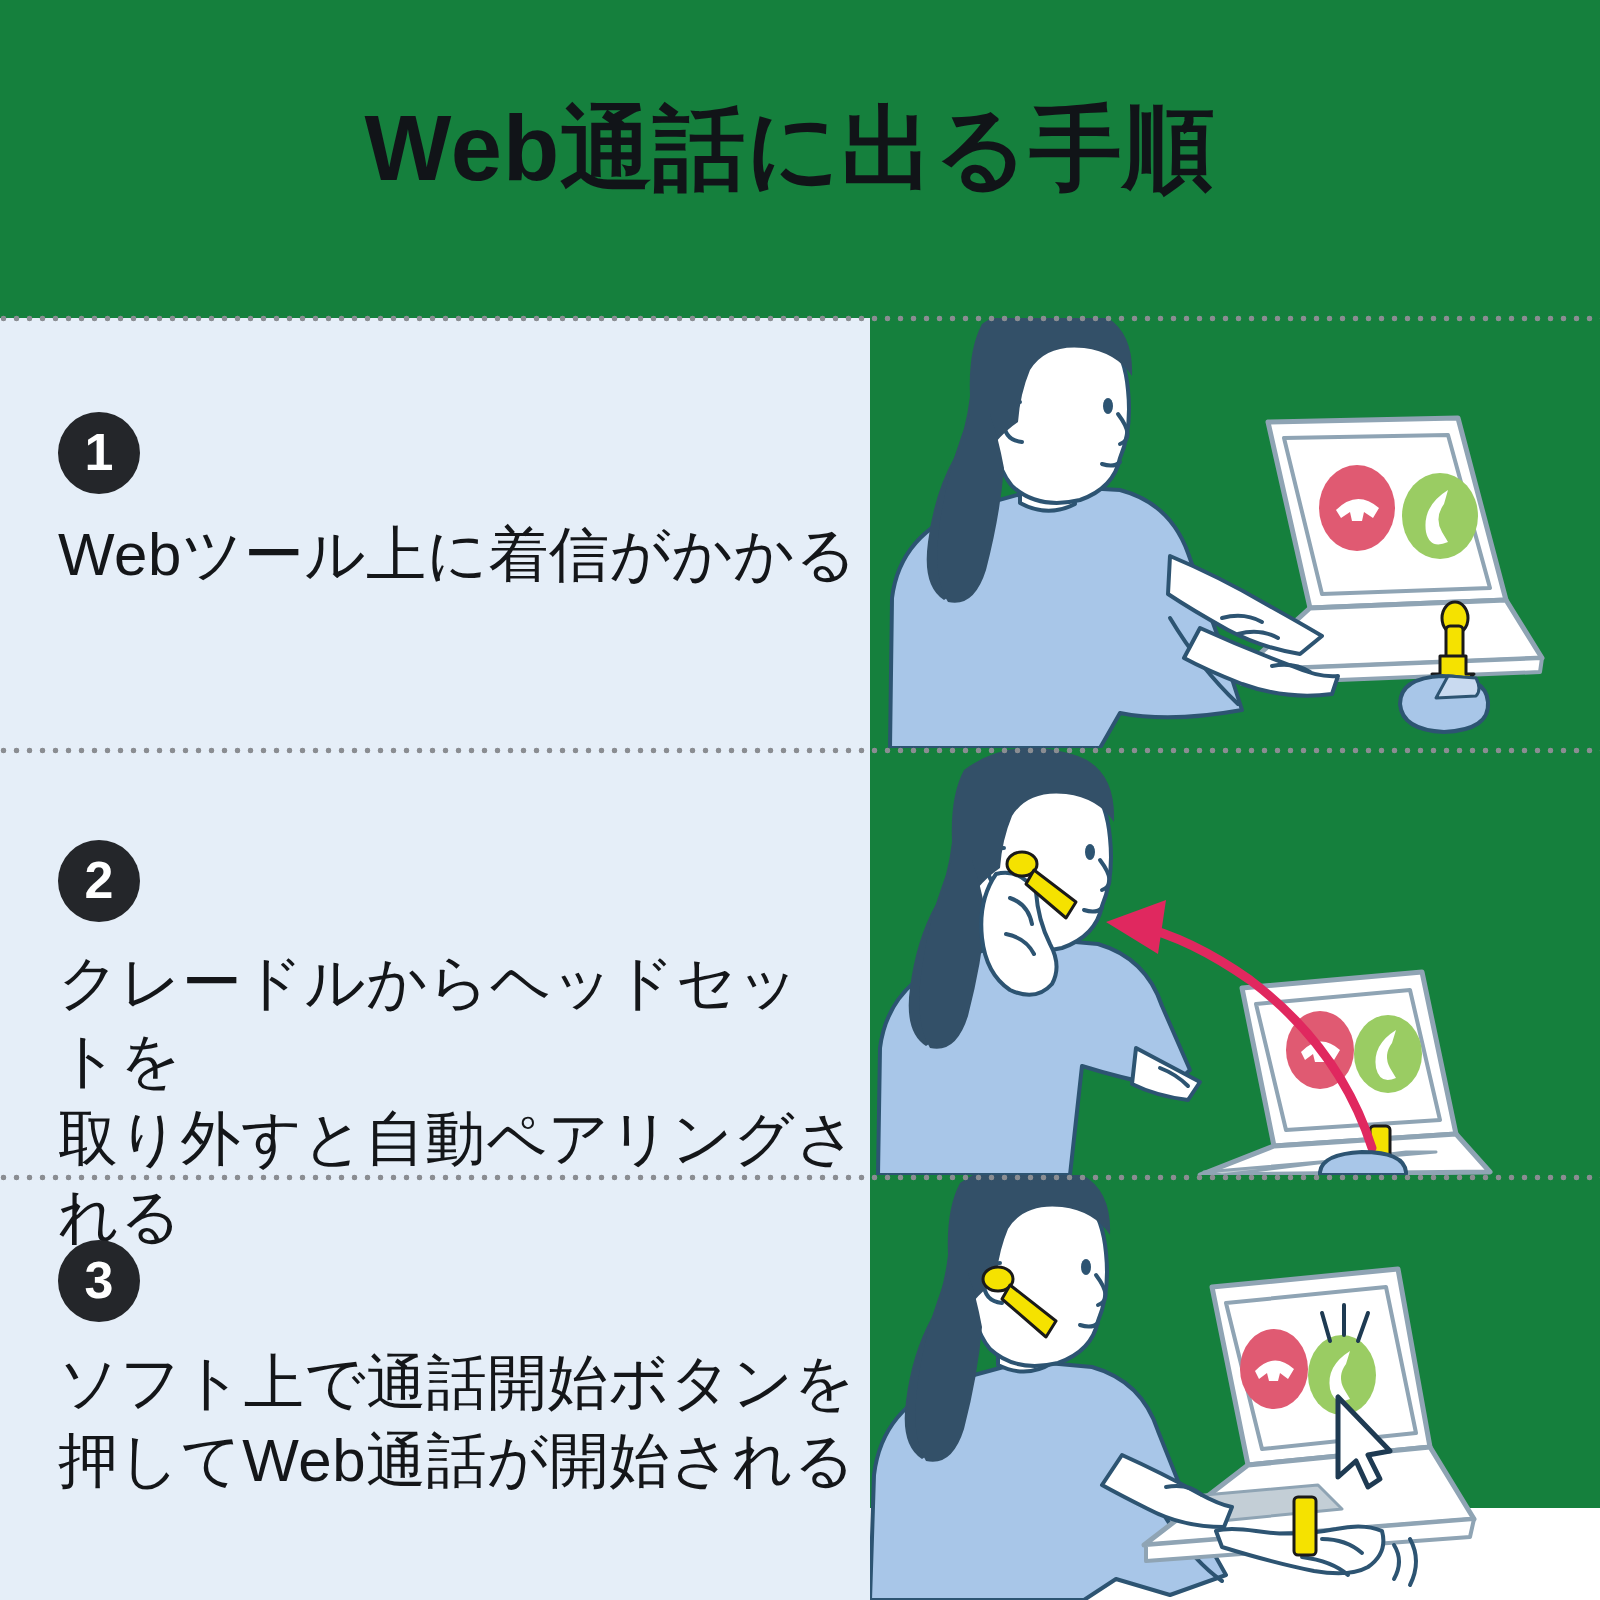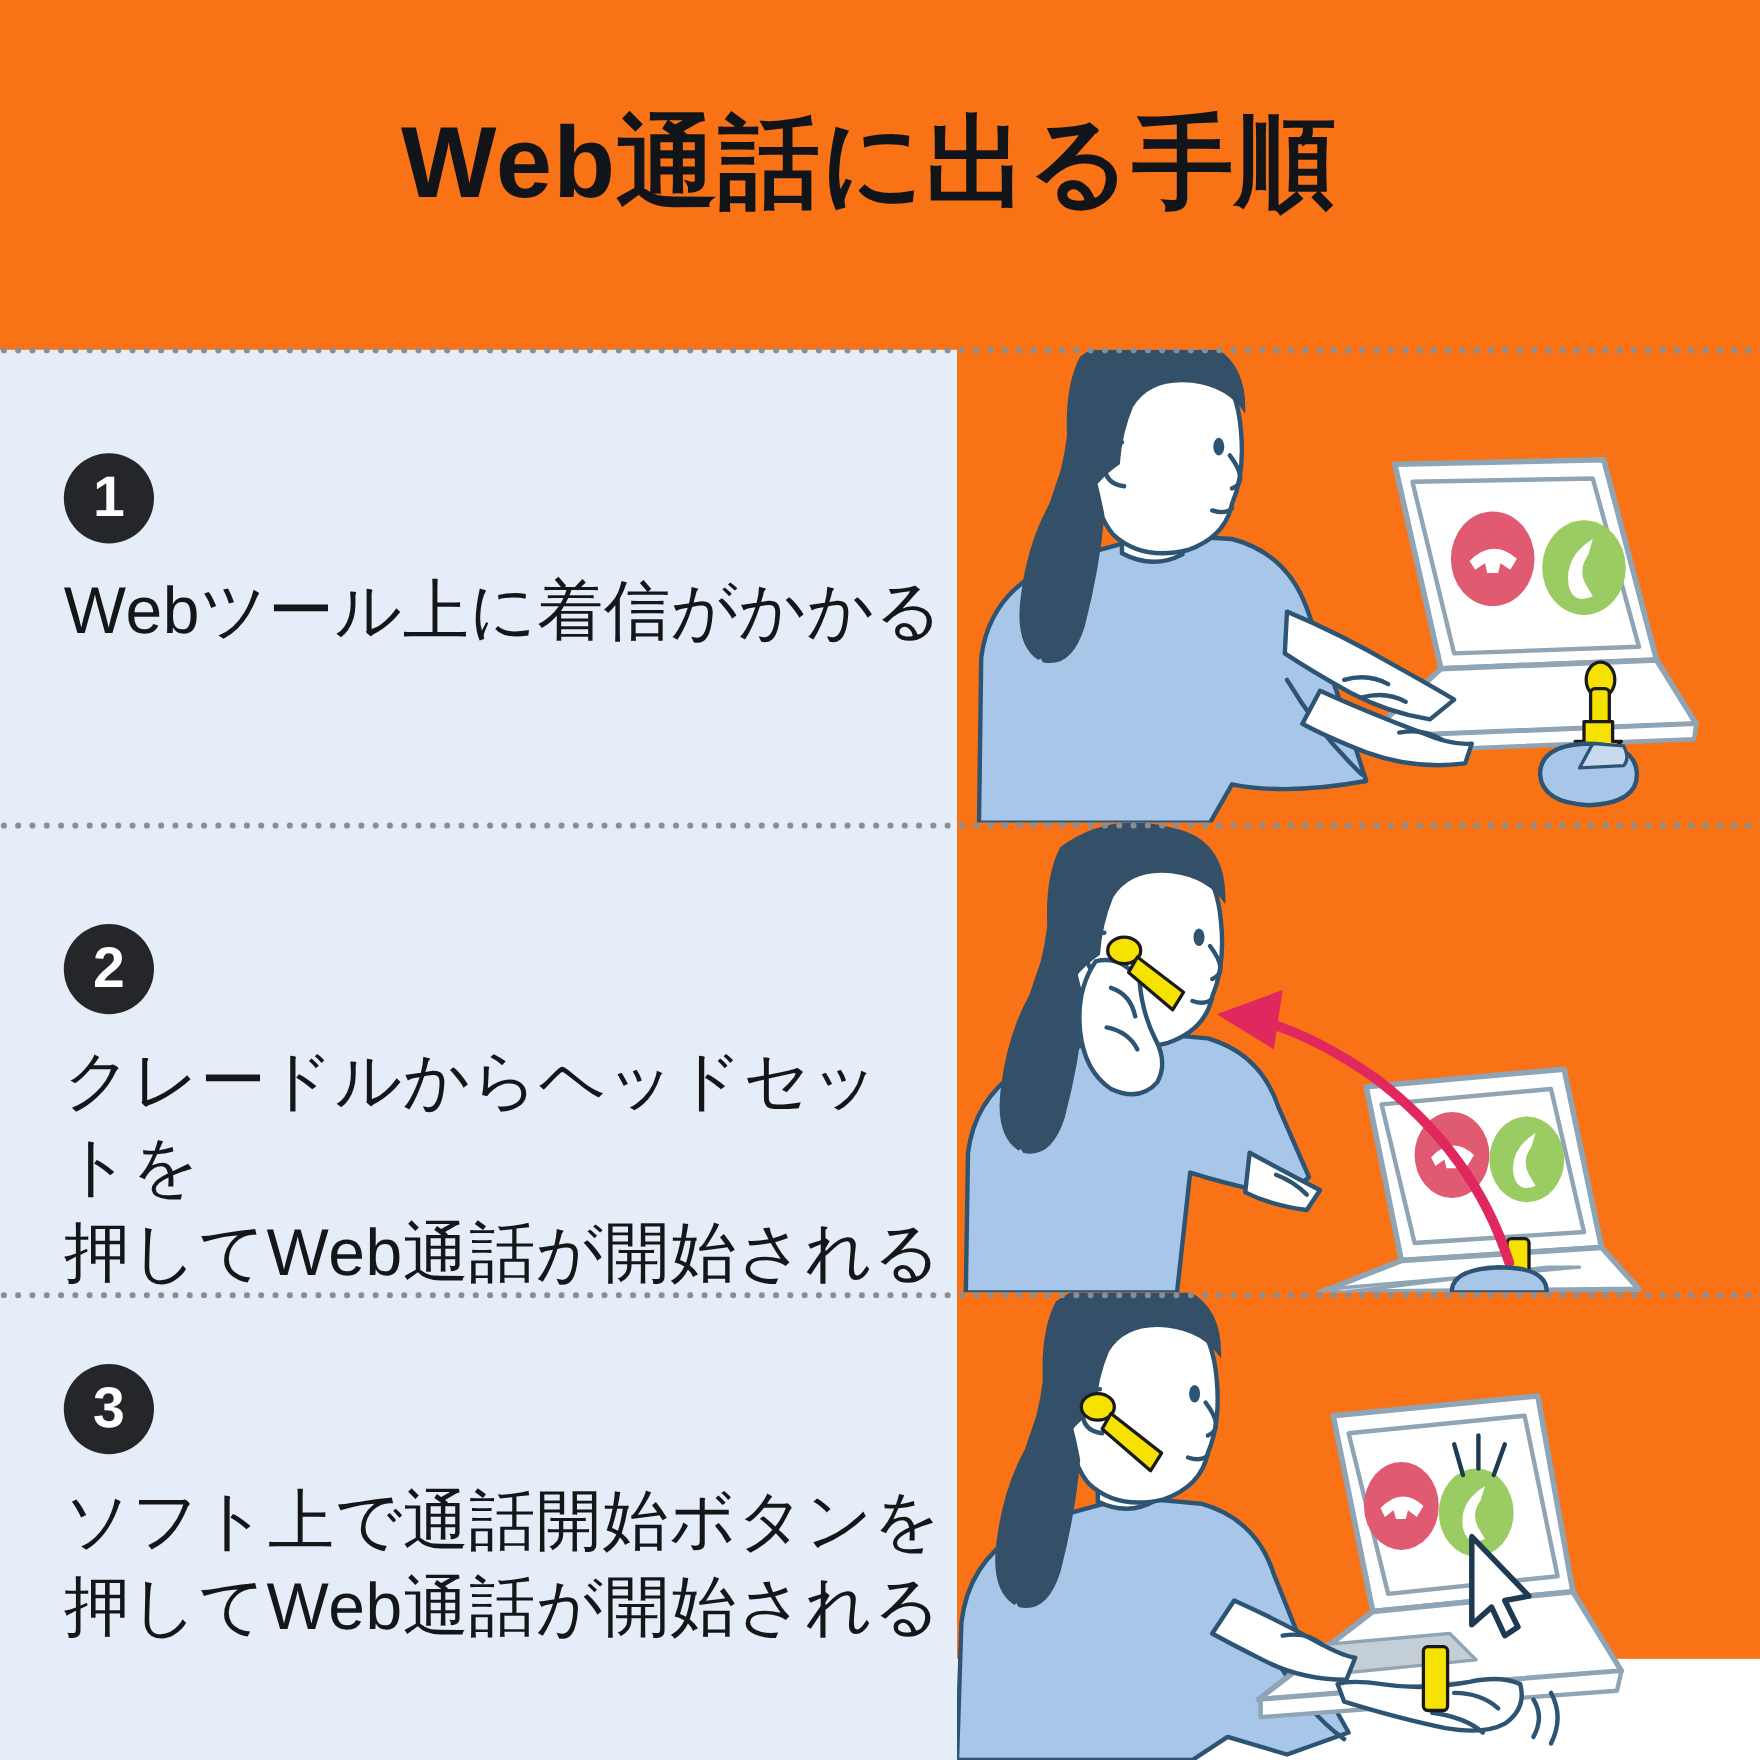--- a/index.html
+++ b/index.html
@@ -5,21 +5,21 @@
   * { box-sizing: border-box; margin: 0; padding: 0; }
   html, body {
     width: 1600px; height: 1600px;
     background: #ffffff;
     font-family: "Liberation Sans", "DejaVu Sans", sans-serif;
     overflow: hidden;
   }
   #page {
     position: relative;
     width: 1600px; height: 1508px;
-    background: #f97316;
+    background: #15803d;
   }
 
   
   #title {
     position: absolute;
     left: 0; top: 96px;
     width: 1580px;
     text-align: center;
     font-size: 92px;
     font-weight: 700;
@@ -166,21 +166,21 @@
           <path d="M530 386 Q530 360 572 358 Q616 358 618 384 Q620 412 574 414 Q532 412 530 386 Z" fill="#A8C6E8" stroke="#2D5472" stroke-width="4"></path>
           <path d="M578 358 L606 360 Q612 372 606 378 L566 380 Z" fill="#C9DAF0" stroke="#2D5472" stroke-width="3"></path>
         </g>
       </g>
     </svg>
   </div>
 
   <div class="step" id="step-2">
     <div class="badge">2</div>
     <div class="step-text">クレードルからヘッドセットを
-押してWeb通話が開始される</div>
+取り外すと自動ペアリングされる</div>
   </div>
 
   <div class="scene" id="scene-2">
     <svg viewBox="0 0 730 427" xmlns="http://www.w3.org/2000/svg">
       <g fill="none" stroke="#2D5472" stroke-width="4" stroke-linecap="round" stroke-linejoin="round">
 
         <path d="M8 427 L10 300 Q18 236 86 210 L160 190 L228 196 Q276 210 292 258
                  L320 322 L300 340 Q250 330 212 318 L200 427 Z" fill="#A8C6E8" stroke="#2D5472"></path>
 
         <path d="M132 140 L132 202 Q160 216 186 200 L182 140 Z" fill="#ffffff" stroke="#2D5472"></path>

